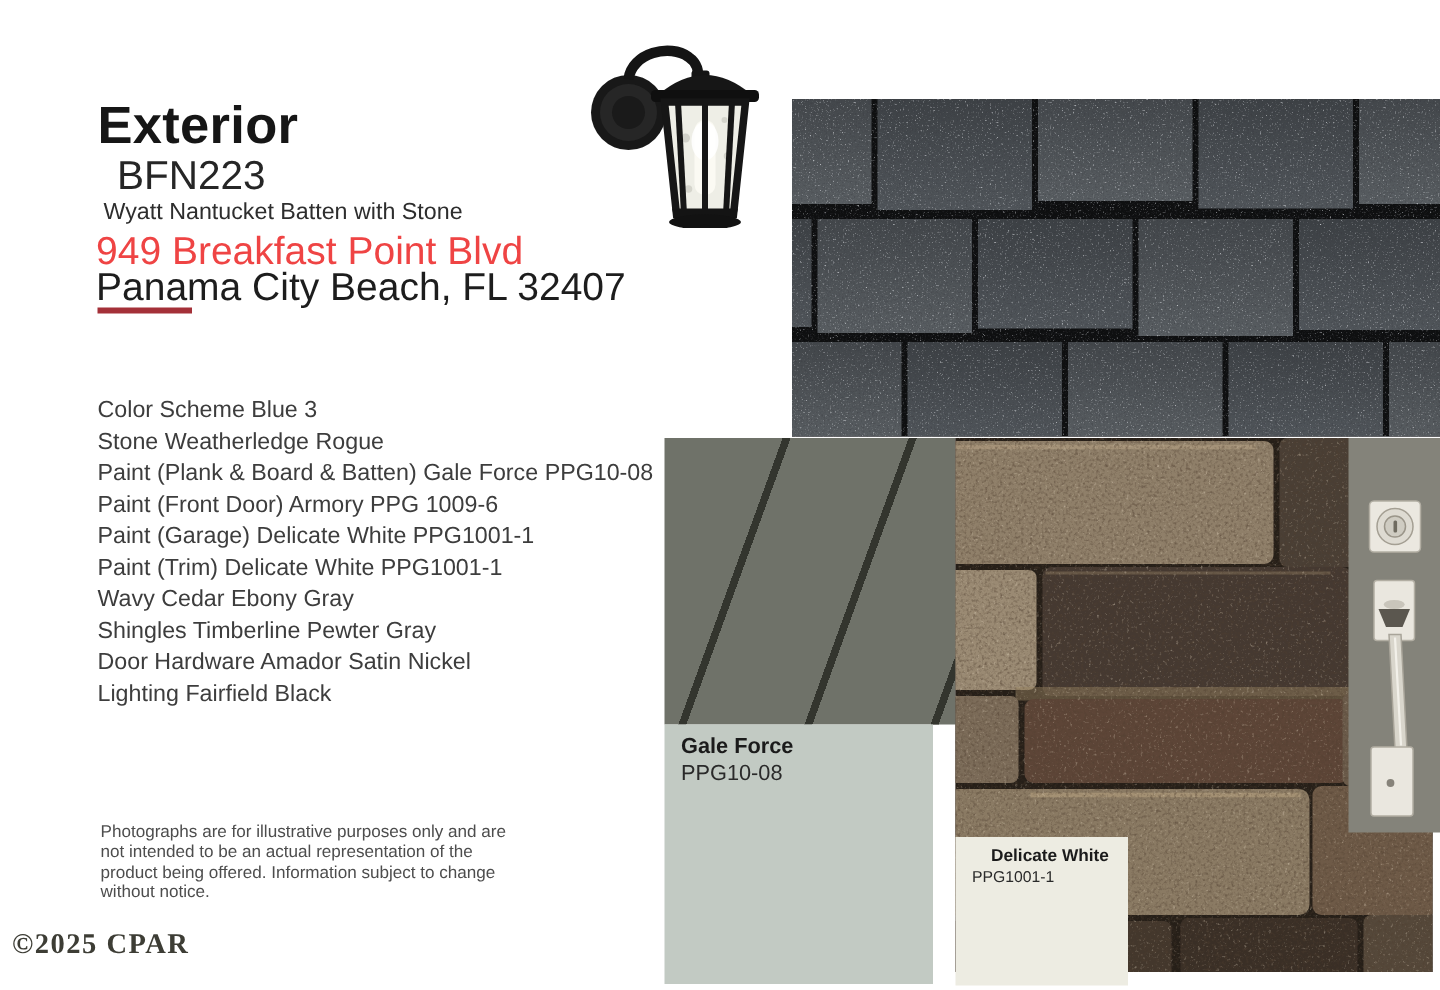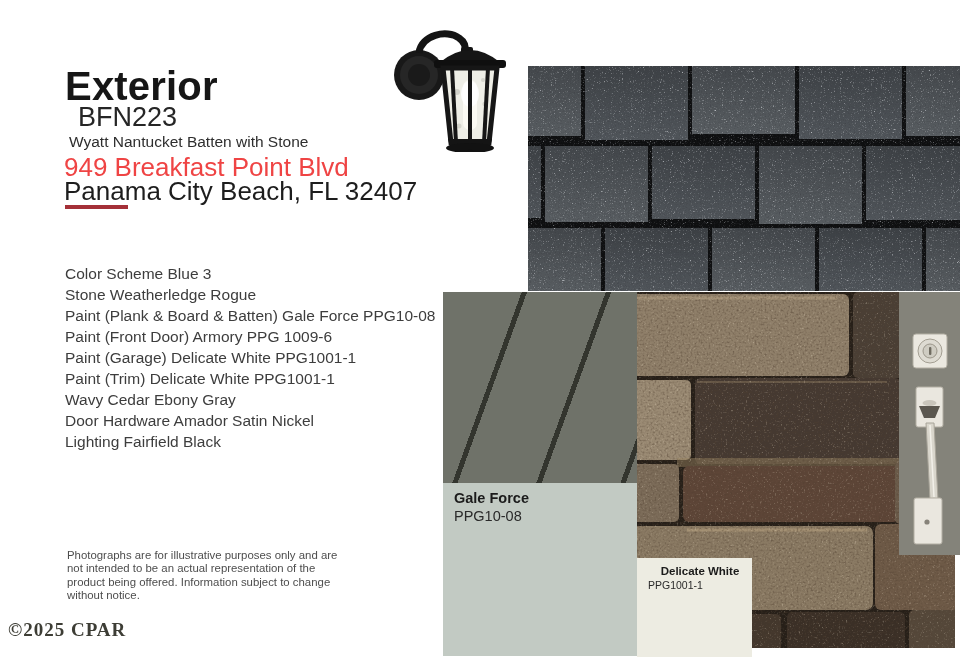--- a/index.html
+++ b/index.html
@@ -4,21 +4,21 @@
 <style>
   * { margin:0; padding:0; box-sizing:border-box; }
   body { background:#888; font-family:"Liberation Sans", sans-serif; }
   .board {
     position:relative; width:960px; height:660px; background:#ffffff;
     overflow:hidden; margin:0 auto;
   }
   .abs { position:absolute; }
 
   
-  .title      { left:65px; top:64px;  font-size:40px; font-weight:700; color:#161616; letter-spacing:.2px; }
+  .title      { left:65px; top:64px;  font-size:35px; font-weight:700; color:#161616; letter-spacing:.2px; }
   .code       { left:65px; top:102px; font-size:27px; font-weight:400; color:#262626;margin-left:13px; }
   .subtitle   { left:69px; top:133px; font-size:15.5px; color:#2e2e2e; }
   .addr1      { left:64px; top:152px; font-size:26px; color:#ef4444; }
   .addr2      { left:64px; top:176px; font-size:26px; color:#1d1d1d; }
   .accent-rule{ left:65px; top:205px; width:63px; height:4px; background:#a43038; }
 
   
   .specs { left:65px; top:263px; width:400px; }
   .specs > div { font-size:15.5px; line-height:21px; color:#3d3d3d; white-space:nowrap; }
 
@@ -30,21 +30,21 @@
   
   .lantern   { left:393px; top:22px;  width:119px; height:130px; }
   .shingles  { left:528px; top:66px;  width:432px; height:225px; background:#101113; }
   .siding    { left:443px; top:292px; width:194px; height:191px; background-color:#6f7269;
                background-image:repeating-linear-gradient(110deg,
                  rgba(0,0,0,0) 0px, rgba(0,0,0,0) 74px,
                  #33352e 74px, #33352e 79px); }
   .stone     { left:637px; top:292px; width:318px; height:356px; background:#2a231d; }
   .hw-panel  { left:899px; top:292px; width:61px;  height:263px; background:#84837a; }
 
-  .swatch-gale     { left:443px; top:483px; width:194px; height:173px; background:#c2cac3; }
+  .swatch-gale     { left:443px; top:483px; width:179px; height:173px; background:#c2cac3; }
   .swatch-delicate { left:637px; top:558px; width:115px; height:99px;  background:#edece2; }
 
   .swatch-label { padding:6px 0 0 11px; }
   .swatch-gale .sw-name { font-size:14.5px; font-weight:700; color:#1b1b1b; line-height:1.25; }
   .swatch-gale .sw-code { font-size:14.5px; font-weight:400; color:#2a2a2a; line-height:1.25; }
   .swatch-delicate .sw-name { font-size:11.5px; font-weight:700; color:#1b1b1b; line-height:1.3;text-align:center; }
   .swatch-delicate .sw-code { font-size:10.5px; font-weight:400; color:#2a2a2a; line-height:1.3; }
 
   svg { display:block; }
 </style>
@@ -61,20 +61,21 @@
   <div class="abs accent-rule" style="background-color: rgb(164, 48, 56);"></div>
 
   <div class="abs specs">
     <div>Color Scheme Blue 3</div>
     <div>Stone Weatherledge Rogue</div>
     <div>Paint (Plank &amp; Board &amp; Batten) Gale Force PPG10-08</div>
     <div>Paint (Front Door) Armory PPG 1009-6</div>
     <div>Paint (Garage) Delicate White PPG1001-1</div>
     <div>Paint (Trim) Delicate White PPG1001-1</div>
     <div>Wavy Cedar Ebony Gray</div>
+    <div>Shingles Timberline Pewter Gray</div>
     <div>Door Hardware Amador Satin Nickel</div>
     <div>Lighting Fairfield Black</div>
   </div>
 
   <div class="abs disclaimer">Photographs are for illustrative purposes only and are not intended to be an actual representation of the product being offered. Information subject to change without notice.</div>
   <div class="abs copyright">©2025 CPAR</div>
 
   <div class="abs lantern">
     <svg width="119" height="130" viewBox="0 0 119 130">
       <circle cx="26" cy="53" r="25" fill="#181818"></circle>

